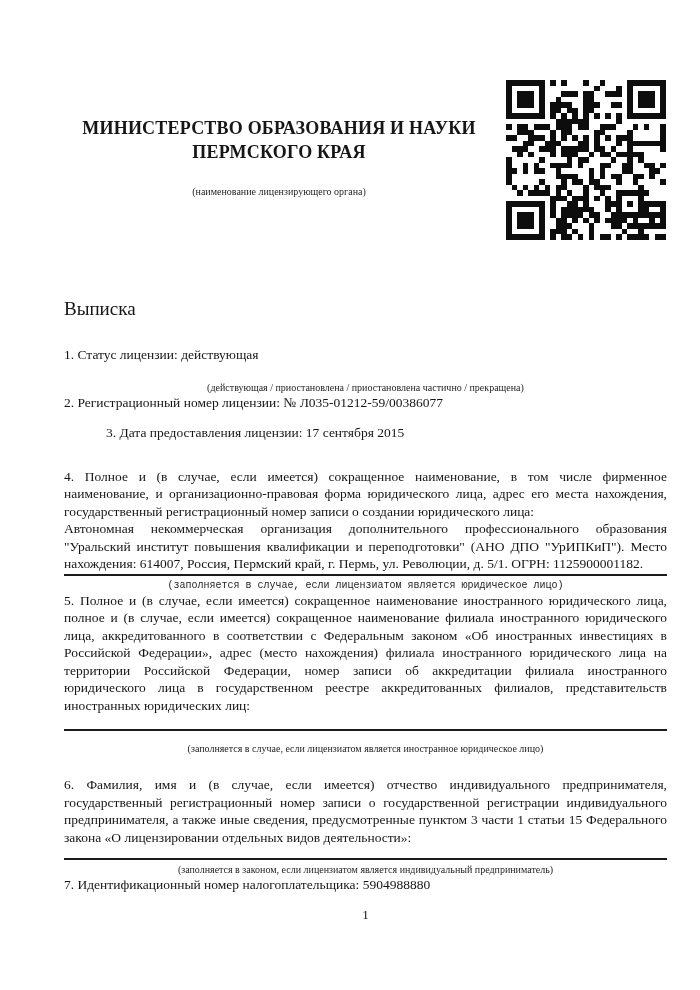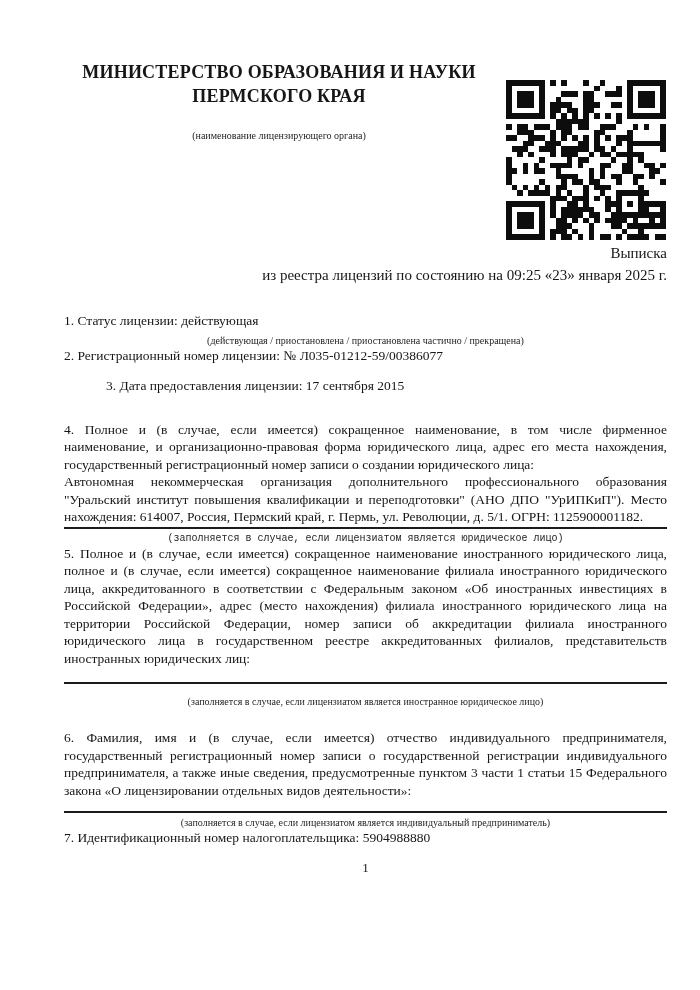--- a/index.html
+++ b/index.html
@@ -6,44 +6,44 @@
   body{
     width:700px;height:990px;
     font-family:"Liberation Serif","DejaVu Serif",serif;
     color:#161616;
     -webkit-font-smoothing:antialiased;
   }
   .page{position:relative;width:700px;height:990px;overflow:hidden;background:#fff;}
   .content{padding:0 33px 0 64px;}
 
   
-  .org-block{width:430px;padding-top:60px;text-align:center;}
+  .org-block{width:430px;padding-top:116px;text-align:center;}
   .org-title{font-weight:bold;font-size:18px;line-height:24px;letter-spacing:.2px;}
   .org-caption{font-size:10px;line-height:13px;margin-top:21px;color:#1e1e1e;}
 
   
   .qr{
     position:absolute;top:80px;left:506px;width:160px;height:160px;
     display:grid;grid-template-columns:repeat(29,1fr);grid-auto-rows:1fr;
     background:#fff;
   }
   .qr i{display:block;}
   .qr i.d{background:#0d0d0d;}
 
   
-  .extract{margin-top:100px;text-align:right;font-size:15px;line-height:22px;}
+  .extract{margin-top:100px;text-align:left;font-size:19px;line-height:22px;}
 
   
   .sec{font-size:13.5px;line-height:17.5px;}
   .just{text-align:justify;}
   .note{font-size:10px;line-height:12px;text-align:center;color:#1e1e1e;}
   .rule{border:0;border-top:2px solid #1b1b1b;margin:0;height:0;}
 
   .s1{margin-top:26px;}
-  .note1{margin-top:5px;}
+  .note1{margin-top:18px;}
   .s2{}
   .s3{margin-top:13px;margin-left:42px;}
   .s4{margin-top:26px;}
   .rule4{margin-top:1px;}
   .note4{margin-top:4px;font-family:Liberation Mono, monospace;}
   .s5{}
   .rule5{margin-top:15px;}
   .note5{margin-top:12px;}
   .s6{margin-top:21px;}
   .rule6{margin-top:12px;}
@@ -905,21 +905,20 @@
     <div class="org-block">
       <div class="org-title">
         <div>МИНИСТЕРСТВО ОБРАЗОВАНИЯ И НАУКИ</div>
         <div>ПЕРМСКОГО КРАЯ</div>
       </div>
       <div class="org-caption">(наименование лицензирующего органа)</div>
     </div>
 
     <div class="extract">
       <div>Выписка</div>
-      <div>из реестра лицензий по состоянию на 09:25 «23» января 2025 г.</div>
     </div>
 
     <div class="sec s1">1. Статус лицензии: действующая</div>
     <div class="note note1">(действующая / приостановлена / приостановлена частично / прекращена)</div>
 
     <div class="sec s2">2. Регистрационный номер лицензии: № Л035-01212-59/00386077</div>
 
     <div class="sec s3">3. Дата предоставления лицензии: 17 сентября 2015</div>
 
     <div class="sec s4">
@@ -932,20 +931,20 @@
     <div class="sec s5">
       <div class="just">5. Полное и (в случае, если имеется) сокращенное наименование иностранного юридического лица, полное и (в случае, если имеется) сокращенное наименование филиала иностранного юридического лица, аккредитованного в соответствии с Федеральным законом «Об иностранных инвестициях в Российской Федерации», адрес (место нахождения) филиала иностранного юридического лица на территории Российской Федерации, номер записи об аккредитации филиала иностранного юридического лица в государственном реестре аккредитованных филиалов, представительств иностранных юридических лиц:</div>
     </div>
     <hr class="rule rule5">
     <div class="note note5">(заполняется в случае, если лицензиатом является иностранное юридическое лицо)</div>
 
     <div class="sec s6">
       <div class="just">6. Фамилия, имя и (в случае, если имеется) отчество индивидуального предпринимателя, государственный регистрационный номер записи о государственной регистрации индивидуального предпринимателя, а также иные сведения, предусмотренные пунктом 3 части 1 статьи 15 Федерального закона «О лицензировании отдельных видов деятельности»:</div>
     </div>
     <hr class="rule rule6">
-    <div class="note note6">(заполняется в случае, если лицензиатом является индивидуальный предприниматель)</div>
+    <div class="note note6">(заполняется в законом, если лицензиатом является индивидуальный предприниматель)</div>
 
     <div class="sec s7">7. Идентификационный номер налогоплательщика: 5904988880</div>
 
     <div class="pageno">1</div>
 
   </div>
 </div>
 
 </body></html>

